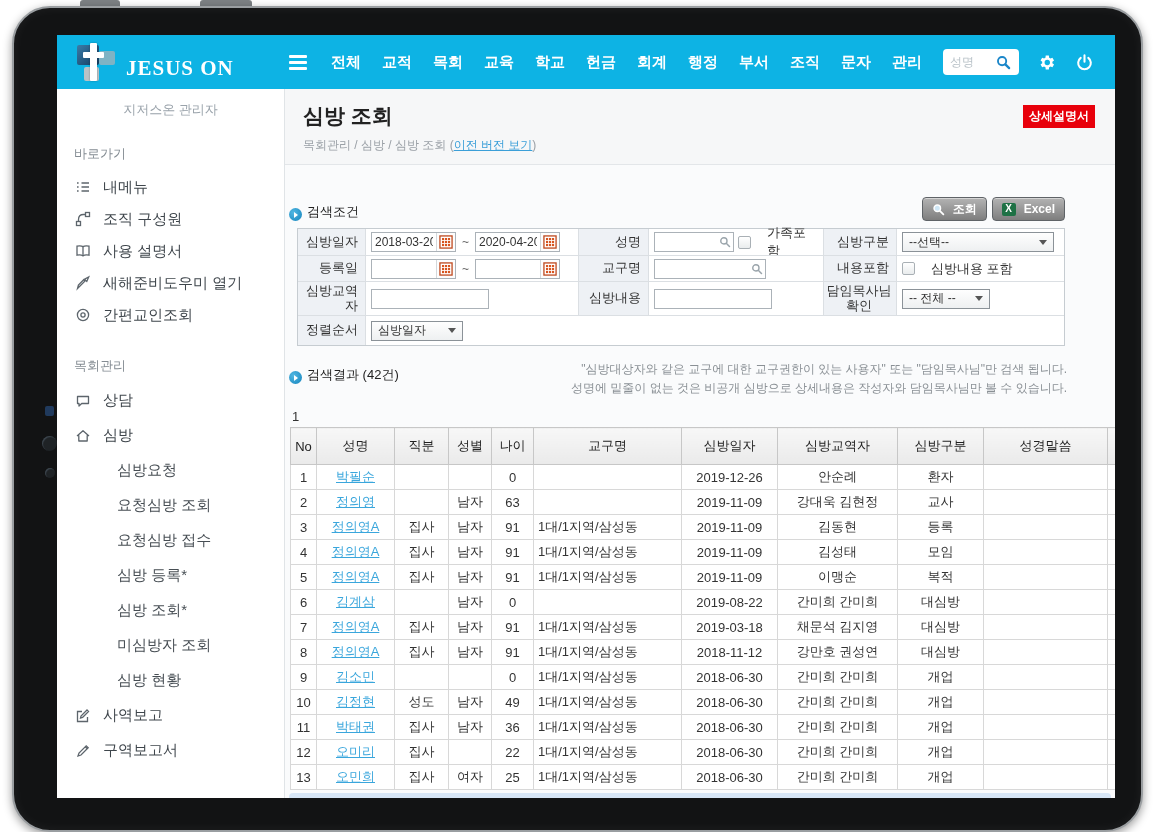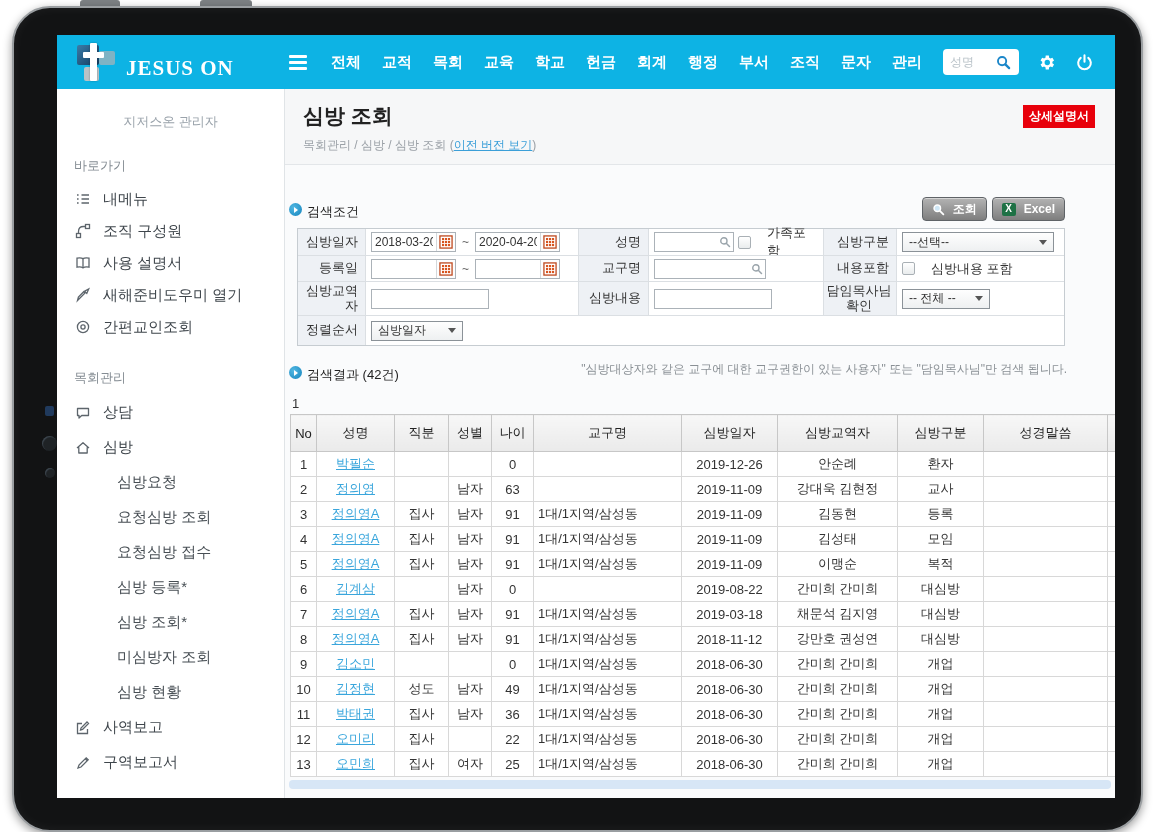--- a/index.html
+++ b/index.html
@@ -34,38 +34,38 @@
   .topnav { display:flex; gap:21px; font-size:15px; font-weight:bold; white-space:nowrap; }
   .topnav span { cursor:pointer; }
   .top-right { margin-left:auto; display:flex; align-items:center; gap:16px; }
   .tsearch { display:flex; align-items:center; background:#fff; border-radius:4px; height:26px; width:76px; padding:0 5px 0 7px; }
   .tsearch input { border:none; outline:none; width:46px; font-size:12px; color:#555; }
   .tsearch input::placeholder { color:#b9c2c8; }
   .icon-btn { width:22px; height:22px; display:flex; align-items:center; justify-content:center; cursor:pointer; }
 
   
   .body-row { display:flex; height:709px; }
-  .sidebar { width:228px; flex:none; background:#fff; border-right:1px solid #e0e4e7; padding-top:24px; }
+  .sidebar { width:228px; flex:none; background:#fff; border-right:1px solid #e0e4e7; padding-top:12px; }
   .sb-user { text-align:center; color:#9aa3ab; font-size:13px; margin-bottom:26px; }
   .sb-sec { color:#848c93; font-size:13px; padding-left:17px; margin:14px 0 8px; }
   .sb-item { display:flex; align-items:center; height:32px; cursor:pointer; color:#3f464c; font-size:15px; }
   .sb-item .ic { width:18px; margin:0 10px 0 18px; flex:none; display:flex; align-items:center; }
   .sb-item.tall { height:35px; }
   .sb-sub { display:flex; align-items:center; height:35px; padding-left:60px; cursor:pointer; color:#474e54; font-size:15px; }
 
   .main { flex:1; background:#fafbfc; overflow:hidden; position:relative; }
   .m-head { background:#f6f7f8; border-bottom:1px solid #e3e6e9; padding:13px 0 10px 18px; position:relative; }
   .m-title { font-size:21px; font-weight:bold; color:#222; margin-bottom:7px; }
   .m-crumb { font-size:12px; color:#9aa0a6; }
   .m-crumb a { color:#3b9fd8; text-decoration:underline; cursor:pointer; }
   .badge-red { position:absolute; right:20px; top:16px; background:var(--badge-red,#e8000b); color:#fff; font-size:12px; font-weight:bold; padding:3px 6px; cursor:pointer; }
 
   .content { padding:0 0 0 4px; }
   .sec-row { display:flex; align-items:flex-end; justify-content:space-between; width:776px; margin:32px 0 7px 0; }
-  .sec-title { display:flex; align-items:flex-start; gap:5px; font-size:13px; color:#222; }
+  .sec-title { display:flex; align-items:flex-end; gap:5px; font-size:13px; color:#222; }
   .bullet { width:13px; height:13px; border-radius:50%; background:radial-gradient(circle at 35% 35%, #51b7e2, #1484bd); position:relative; flex:none; }
   .bullet::after { content:""; position:absolute; left:5px; top:3.5px; border-left:4px solid #fff; border-top:3px solid transparent; border-bottom:3px solid transparent; }
   .btns { display:flex; gap:5px; }
   .gbtn { display:inline-flex; align-items:center; gap:8px; height:24px; padding:0 9px; border:1px solid #5f6367; border-radius:4px;
           background:linear-gradient(#b3b3b3,#7e7e7e); color:#fff; font-size:12px; font-weight:bold; cursor:pointer;
           box-shadow:inset 0 1px 0 rgba(255,255,255,.45); }
   .xls { width:14px; height:13px; background:#1e7145; border-radius:2px; color:#fff; font-size:10px; font-weight:bold; display:flex; align-items:center; justify-content:center; line-height:1; }
 
   
   .form-wrap { margin-left:8px; width:768px; border:1px solid #c6ccd1; background:#fff;
@@ -455,20 +455,21 @@
             </div>
 
             
             <div class="res-row">
               <span class="sec-title">
                 <span class="bullet"></span>
                 <span>검색결과 (42건)</span>
               </span>
               <span class="note">
                 <span>"심방대상자와 같은 교구에 대한 교구권한이 있는 사용자" 또는 "담임목사님"만 검색 됩니다.</span><br>
+                <span>성명에 밑줄이 없는 것은 비공개 심방으로 상세내용은 작성자와 담임목사님만 볼 수 있습니다.</span>
               </span>
             </div>
 
             <span class="pageno">1</span>
 
             
             <table class="rtable">
               <colgroup>
                 <col style="width:26px">
                   <col style="width:78px">

